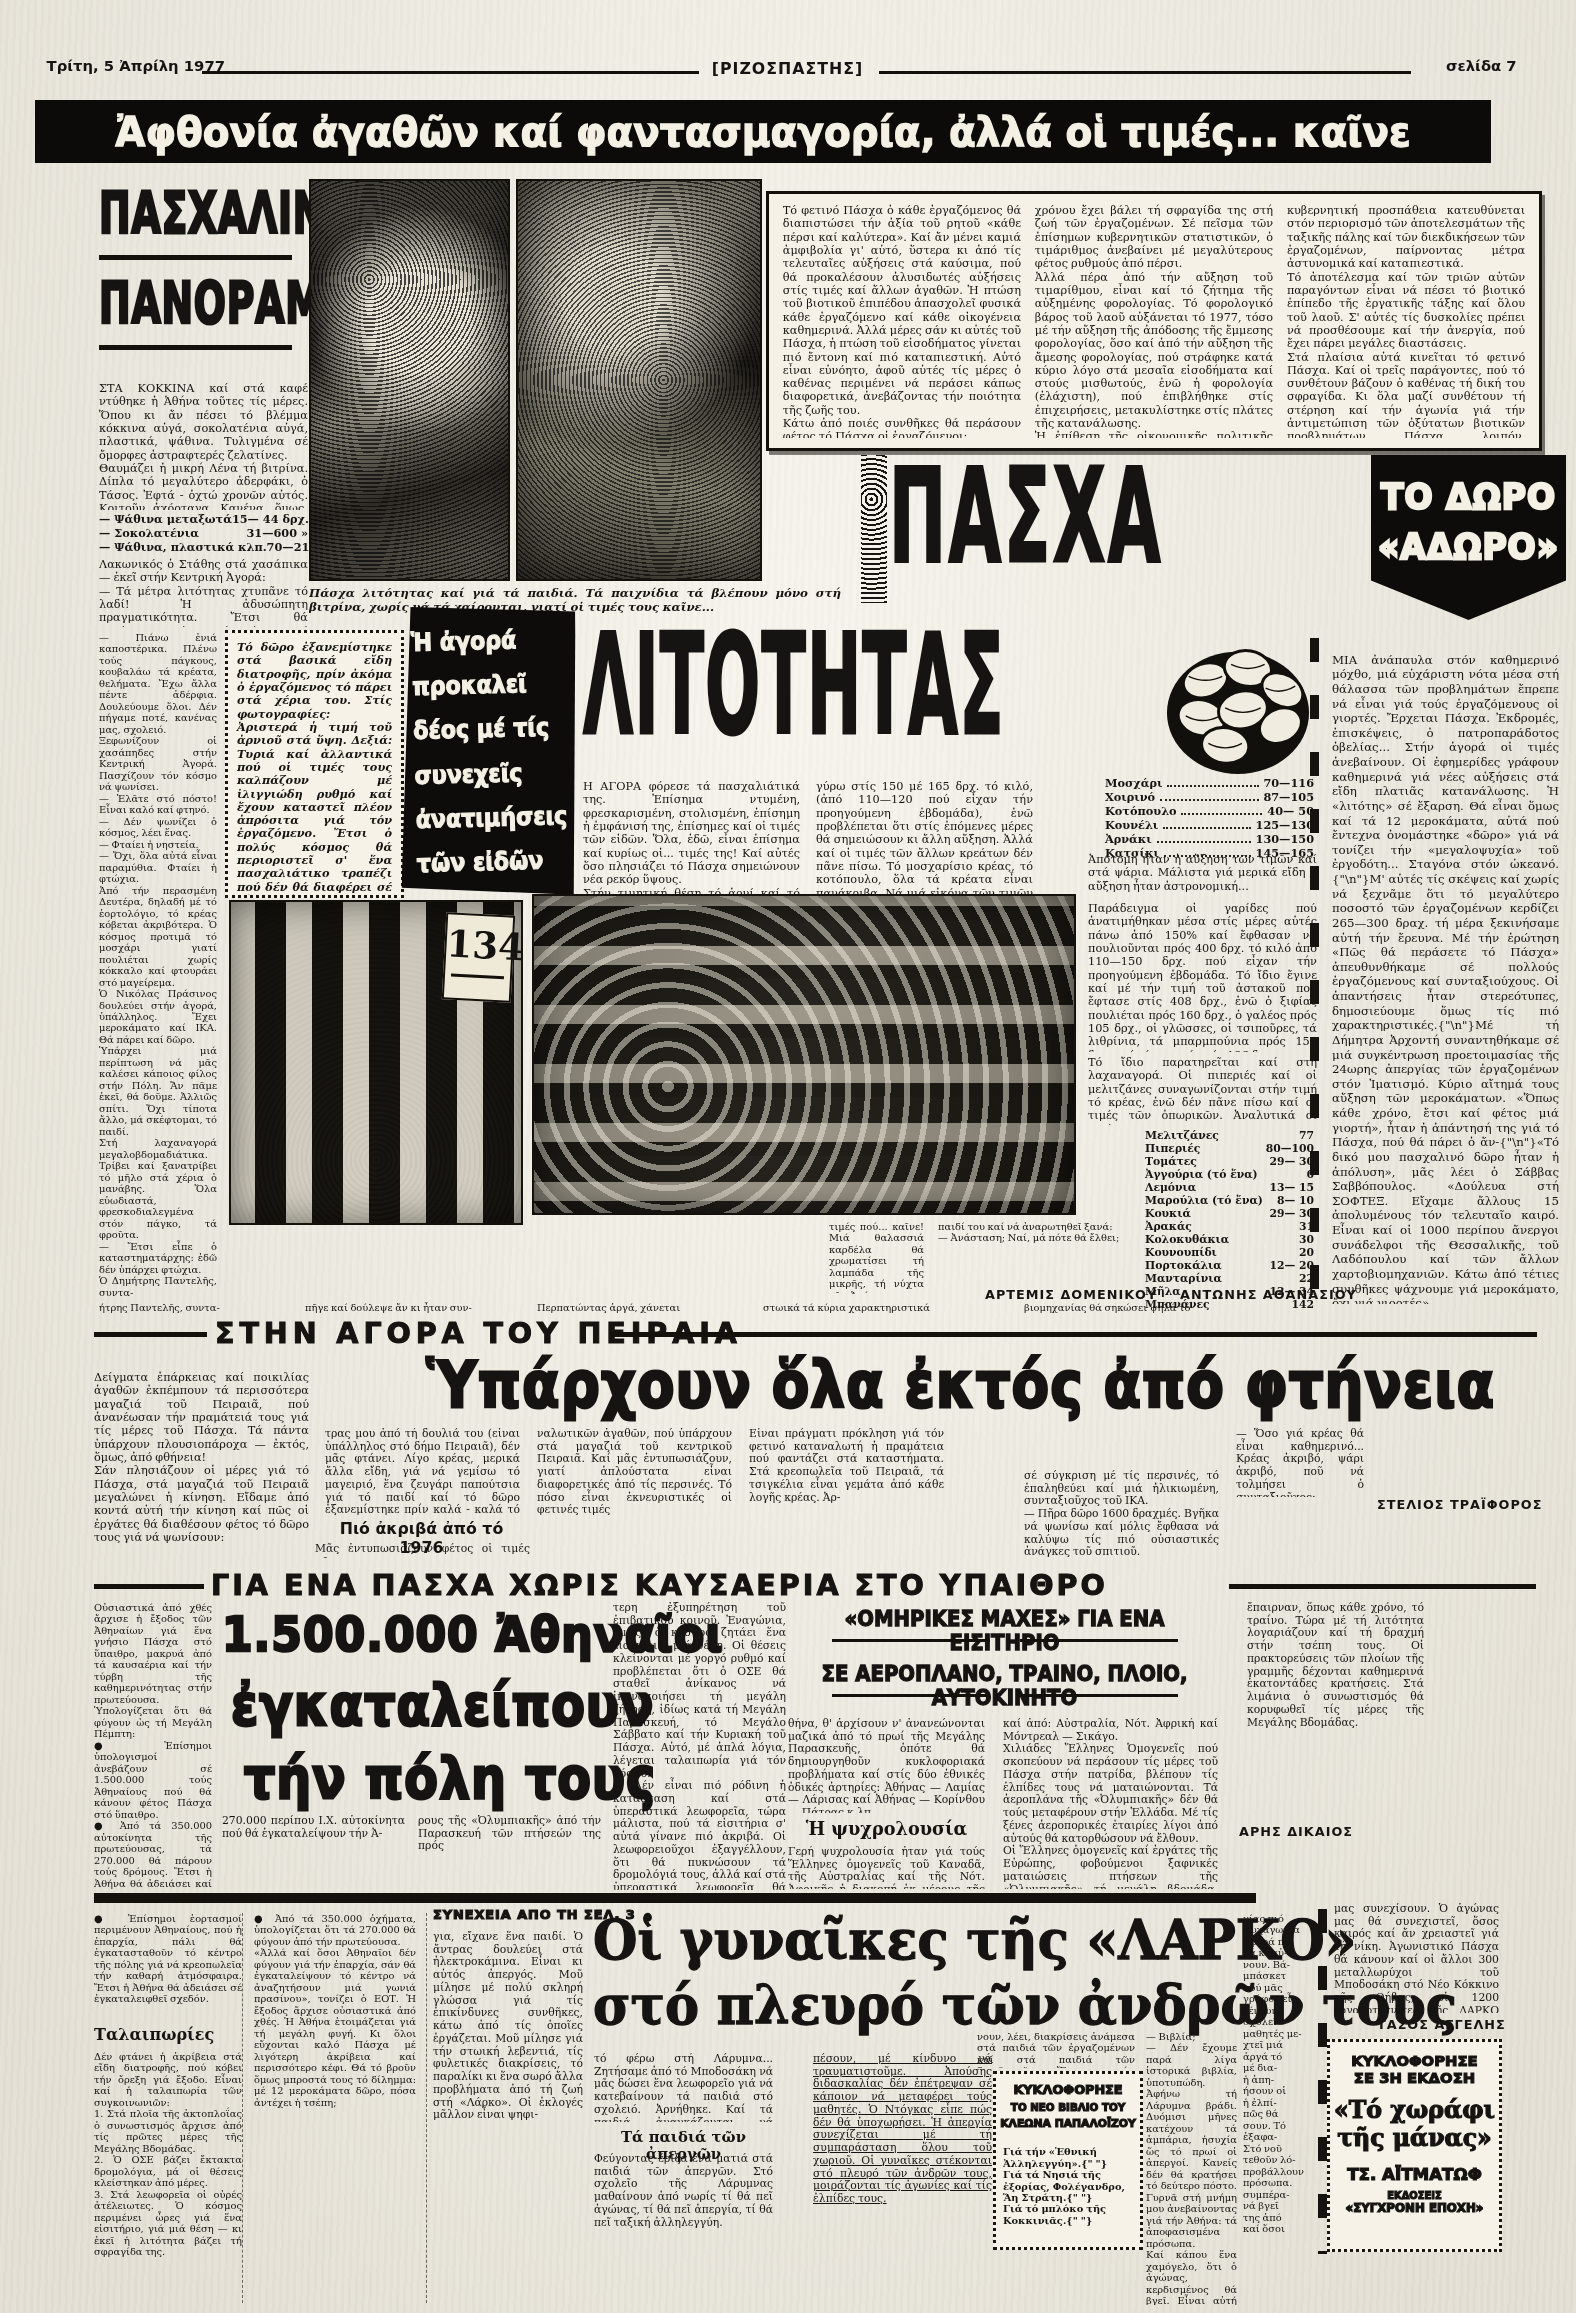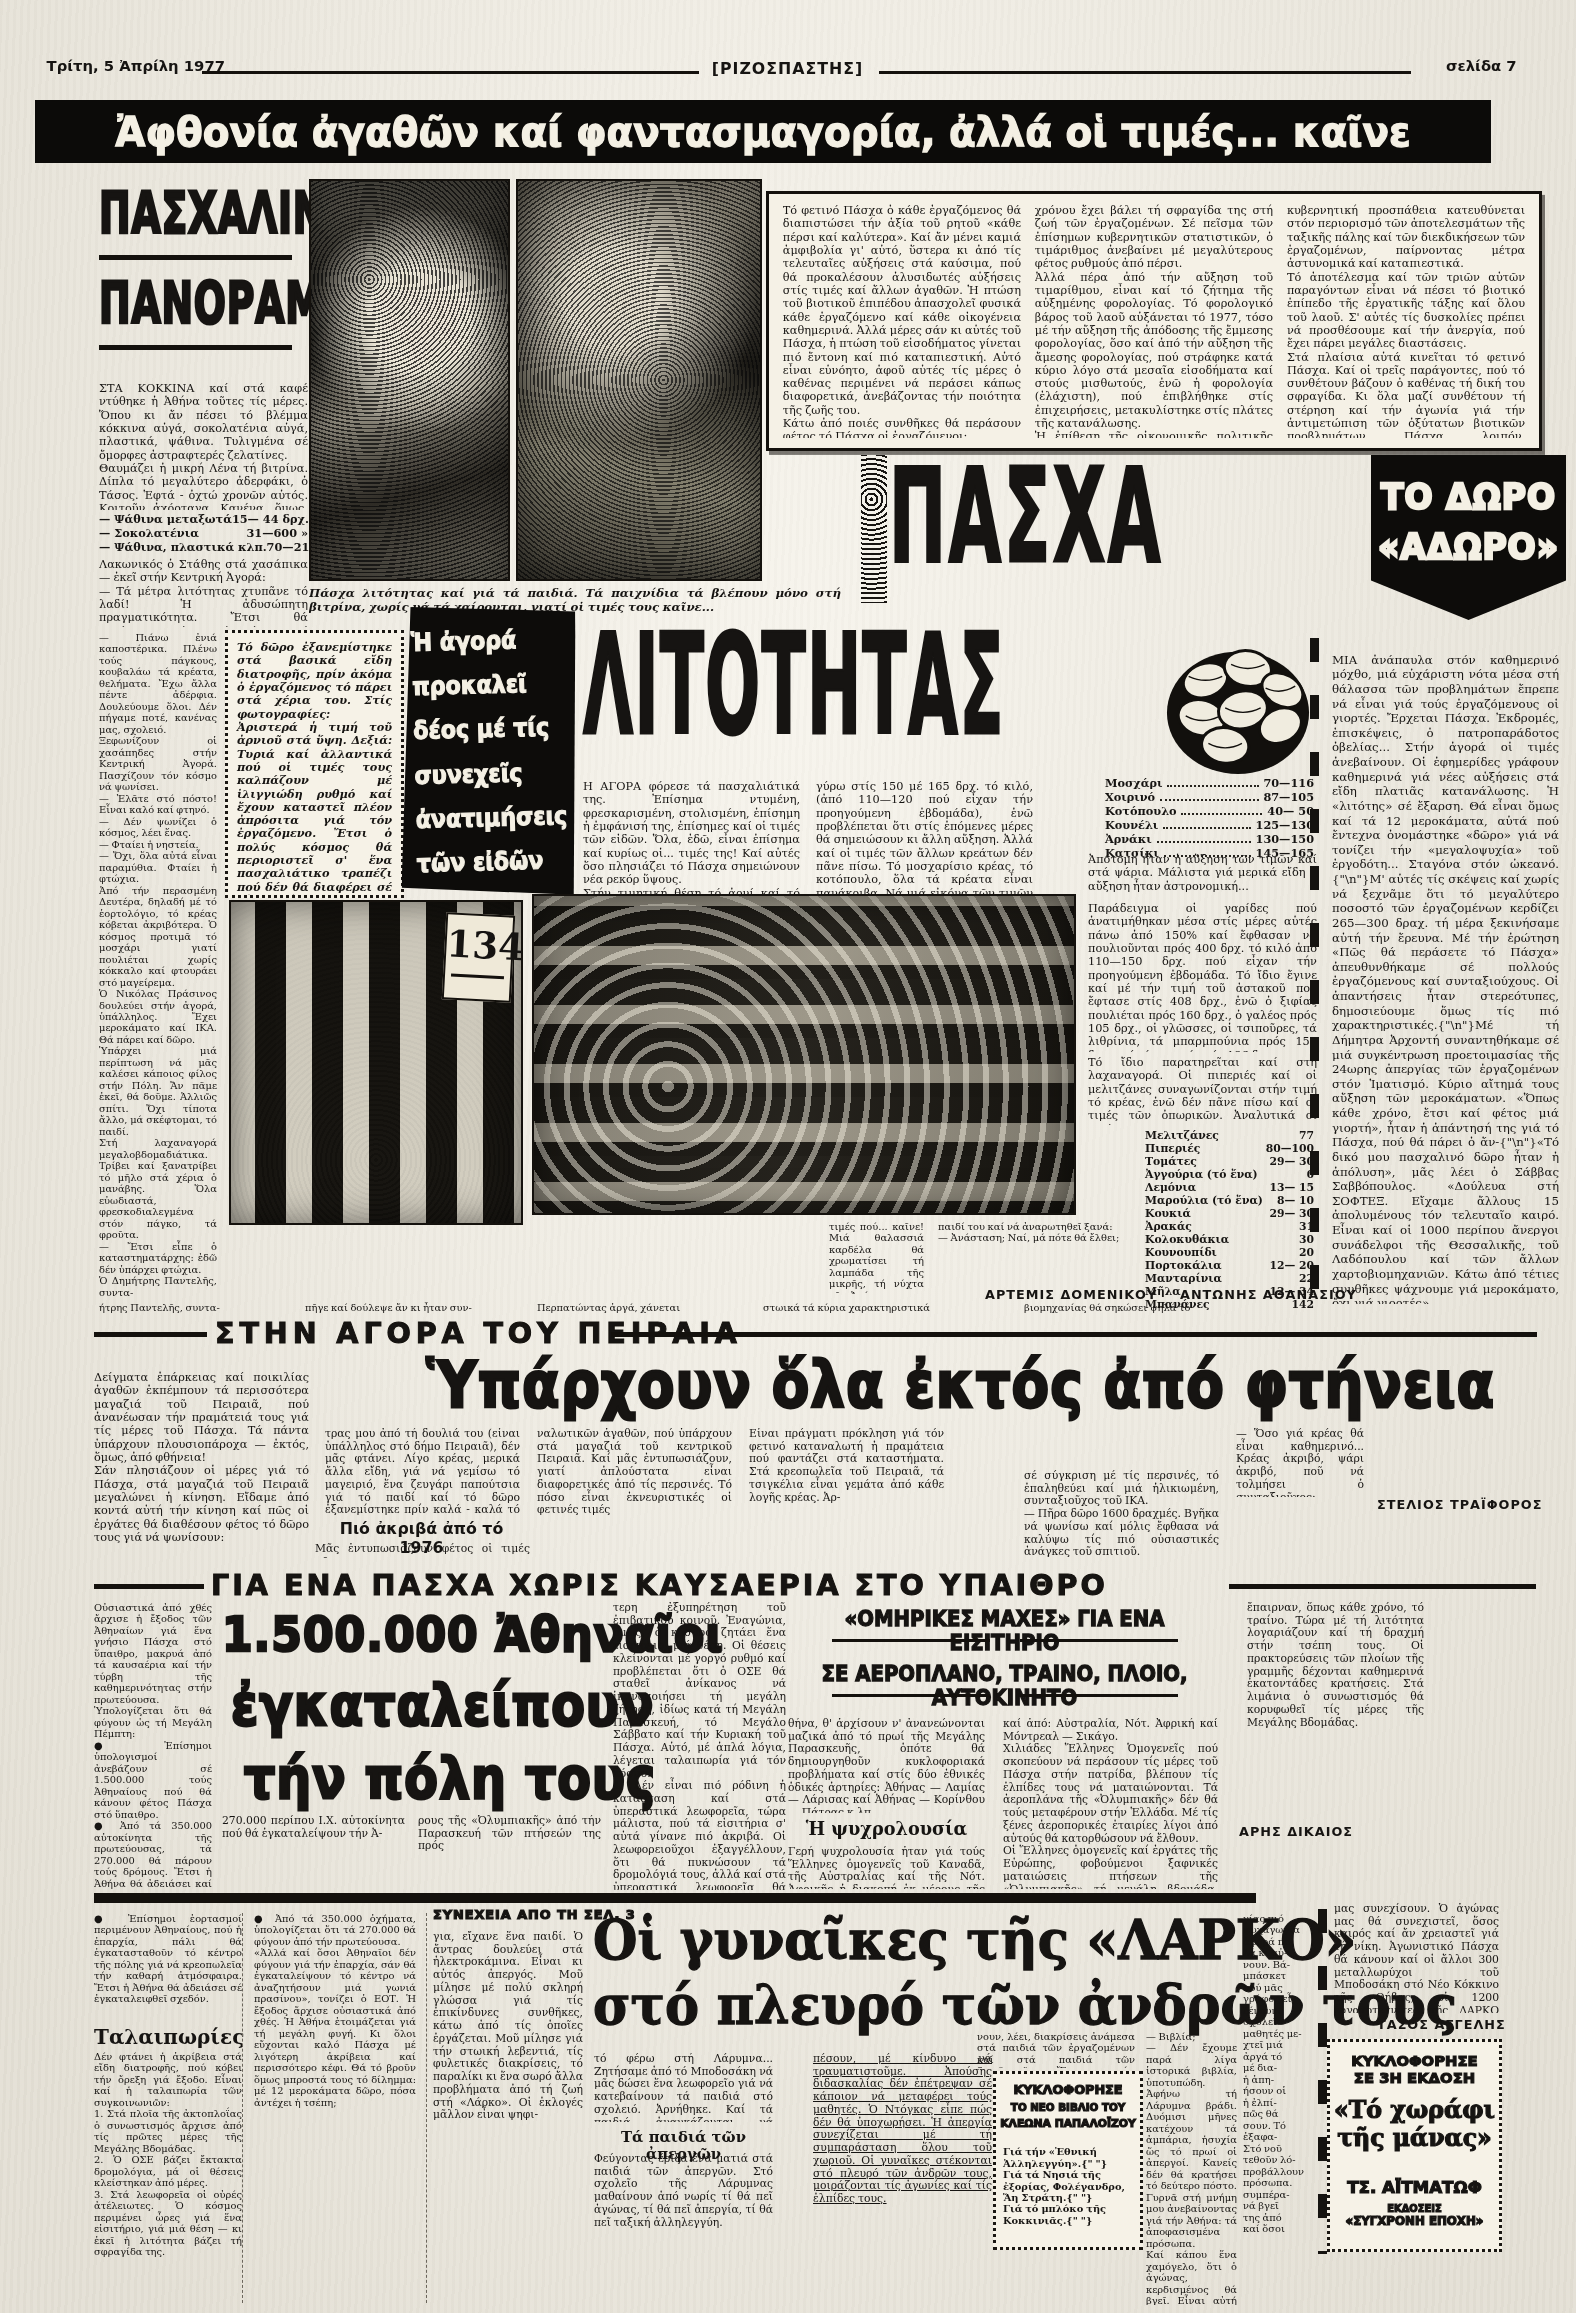--- a/index.html
+++ b/index.html
@@ -350,21 +350,21 @@
   <div class="t" style="left:788px;top:1846px;width:197px;height:43px;">Γερή ψυχρολουσία ἦταν γιά τούς Ἕλληνες ὁμογενεῖς τοῦ Καναδᾶ, τῆς Αὐστραλίας καί τῆς Νότ. Ἀφρικῆς ἡ διακοπή ἐκ μέρους τῆς «Ὀλυμπιακῆς» ἀπό τήν</div>
   <div class="t" style="left:1003px;top:1718px;width:215px;height:171px;">καί ἀπό: Αὐστραλία, Νότ. Ἀφρική καί Μόντρεαλ — Σικάγο.
 Χιλιάδες Ἕλληνες Ὁμογενεῖς πού σκοπεύουν νά περάσουν τίς μέρες τοῦ Πάσχα στήν πατρίδα, βλέπουν τίς ἐλπίδες τους νά ματαιώνονται. Τά ἀεροπλάνα τῆς «Ὀλυμπιακῆς» δέν θά τούς μεταφέρουν στήν Ἑλλάδα. Μέ τίς ξένες ἀεροπορικές ἑταιρίες λίγοι ἀπό αὐτούς θά κατορθώσουν νά ἔλθουν.
 Οἱ Ἕλληνες ὁμογενεῖς καί ἐργάτες τῆς Εὐρώπης, φοβούμενοι ξαφνικές ματαιώσεις πτήσεων τῆς «Ὀλυμπιακῆς» τή μεγάλη βδομάδα, σπεύδουν νά ἐξασφαλίσουν εἰσιτήρια μέ ἄλλες ἀεροπορικές</div>
   <div class="t" style="left:1239px;top:1602px;width:177px;height:211px;margin-left:8px;">ἔπαιρναν, ὅπως κάθε χρόνο, τό τραίνο. Τώρα μέ τή λιτότητα λογαριάζουν καί τή δραχμή στήν τσέπη τους. Οἱ πρακτορεύσεις τῶν πλοίων τῆς γραμμῆς δέχονται καθημερινά ἑκατοντάδες κρατήσεις. Στά λιμάνια ὁ συνωστισμός θά κορυφωθεῖ τίς μέρες τῆς Μεγάλης Βδομάδας.</div>
   <div class="byline" style="left:1239px;top:1824px;">ΑΡΗΣ ΔΙΚΑΙΟΣ</div>
 
   <div class="rule" style="left:94px;top:1893px;width:1162px;height:9.9px;"></div>
 
   <div class="t tiny" style="left:94px;top:1913px;width:148px;height:106px;">● Ἐπίσημοι ἑορτασμοί περιμένουν Ἀθηναίους, πού ἡ ἐπαρχία, πάλι θά ἐγκατασταθοῦν τό κέντρο τῆς πόλης γιά νά κρεοπωλεῖα τήν καθαρή ἀτμόσφαιρα. Ἔτσι ἡ Ἀθήνα θά ἀδειάσει σέ ἐγκαταλειφθεῖ σχεδόν.</div>
-  <div class="subhead" style="left:94px;top:2025px;width:148px;font-size:20px;text-align:center;">Ταλαιπωρίες</div>
+  <div class="subhead" style="left:94px;top:2025px;width:148px;font-size:16px;text-align:left;">Ταλαιπωρίες</div>
   <div class="t tiny" style="left:94px;top:2051px;width:148px;height:254px;">Δέν φτάνει ἡ ἀκρίβεια στά εἴδη διατροφῆς, πού κόβει τήν ὄρεξη γιά ἔξοδο. Εἶναι καί ἡ ταλαιπωρία τῶν συγκοινωνιῶν:
 1. Στά πλοῖα τῆς ἀκτοπλοΐας ὁ συνωστισμός ἄρχισε ἀπό τίς πρῶτες μέρες τῆς Μεγάλης Βδομάδας.
 2. Ὁ ΟΣΕ βάζει ἔκτακτα δρομολόγια, μά οἱ θέσεις κλείστηκαν ἀπό μέρες.
 3. Στά λεωφορεῖα οἱ οὐρές ἀτέλειωτες. Ὁ κόσμος περιμένει ὧρες γιά ἕνα εἰσιτήριο, γιά μιά θέση — κι ἐκεῖ ἡ λιτότητα βάζει τή σφραγίδα της.</div>
   <div class="t tiny" style="left:254px;top:1913px;width:162px;height:392px;">● Ἀπό τά 350.000 ὀχήματα, ὑπολογίζεται ὅτι τά 270.000 θά φύγουν ἀπό τήν πρωτεύουσα.
 «Ἀλλά καί ὅσοι Ἀθηναῖοι δέν φύγουν γιά τήν ἐπαρχία, σάν θά ἐγκαταλείψουν τό κέντρο νά ἀναζητήσουν μιά γωνιά πρασίνου», τονίζει ὁ ΕΟΤ. Ἡ ἔξοδος ἄρχισε οὐσιαστικά ἀπό χθές. Ἡ Ἀθήνα ἑτοιμάζεται γιά τή μεγάλη φυγή. Κι ὅλοι εὔχονται καλό Πάσχα μέ λιγότερη ἀκρίβεια καί περισσότερο κέφι. Θά τό βροῦν ὅμως μπροστά τους τό δίλημμα: μέ 12 μεροκάματα δῶρο, πόσα ἀντέχει ἡ τσέπη;</div>
   <div class="vsep" style="left:242px;top:1913px;height:390px;"></div>
   <div class="vsep" style="left:426px;top:1913px;height:390px;"></div>
 
   <div class="abs sans fat" style="left:433px;top:1907px;font-size:12.8px;letter-spacing:1px;">ΣΥΝΕΧΕΙΑ ΑΠΟ ΤΗ ΣΕΛ. 3</div>
@@ -426,19 +426,19 @@
 καί ὅσοι</div>
   <div class="t" style="left:1334px;top:1903px;width:165px;height:110px;">μας συνεχίσουν. Ὁ ἀγώνας μας θά συνεχιστεῖ, ὅσος καιρός καί ἄν χρειαστεῖ γιά τή νίκη. Ἀγωνιστικό Πάσχα θά κάνουν καί οἱ ἄλλοι 300 μεταλλωρύχοι τοῦ Μποδοσάκη στό Νέο Κόκκινο τῆς Θήβας, οἱ 1200 ἐργατοτεχνίτες τῆς ΛΑΡΚΟ πού δυόμισι μῆνες ἀπεργοῦν, οἱ σιδηροχύτες τοῦ Βόλου μέ τήν ἑξάμηνη ἀπεργία τους, οἱ τσαγκαράδες τοῦ Σιδαστάκη, οἱ 40 χιλ. ἐπισιτιστές τῆς Ἀθήνας καί τοῦ Πειραιᾶ...
 Οἱ ἐργαζόμενοι θά ἔχουν φέτος τό δικό τους Πάσχα, τό Πάσχα τῆς λιτότητας καί τοῦ ἀγώνα.</div>
   <div class="byline" style="left:1377px;top:2017px;">ΤΑΣΟΣ ΑΓΓΕΛΗΣ</div>
 
   <div class="abs dottedbox" style="left:1327px;top:2039px;width:169px;height:207px;">
     <div class="sans fat ctr" style="font-size:14.8px;margin-top:9.9px;">ΚΥΚΛΟΦΟΡΗΣΕ</div>
     <div class="sans fat ctr" style="font-size:14.8px;">ΣΕ 3Η ΕΚΔΟΣΗ</div>
     <div class="fat ctr" style="font-size:23.6px;margin-top:9.9px;font-family:'DejaVu Serif','Liberation Serif',serif;">«Τό χωράφι</div>
     <div class="fat ctr" style="font-size:23.6px;font-family:'DejaVu Serif','Liberation Serif',serif;">τῆς μάνας»</div>
-    <div class="sans fat ctr" style="font-size:16.7px;margin-top:25px;">ΤΣ. ΑΪΤΜΑΤΩΦ</div>
+    <div class="sans fat ctr" style="font-size:16.7px;margin-top:12px;">ΤΣ. ΑΪΤΜΑΤΩΦ</div>
     <div class="sans fat ctr" style="font-size:9.9px;margin-top:5.9px;">ΕΚΔΟΣΕΙΣ</div>
     <div class="sans fat ctr" style="font-size:11.8px;">«ΣΥΓΧΡΟΝΗ ΕΠΟΧΗ»</div>
   </div>
 
 </div>
 
 
 </body></html>

